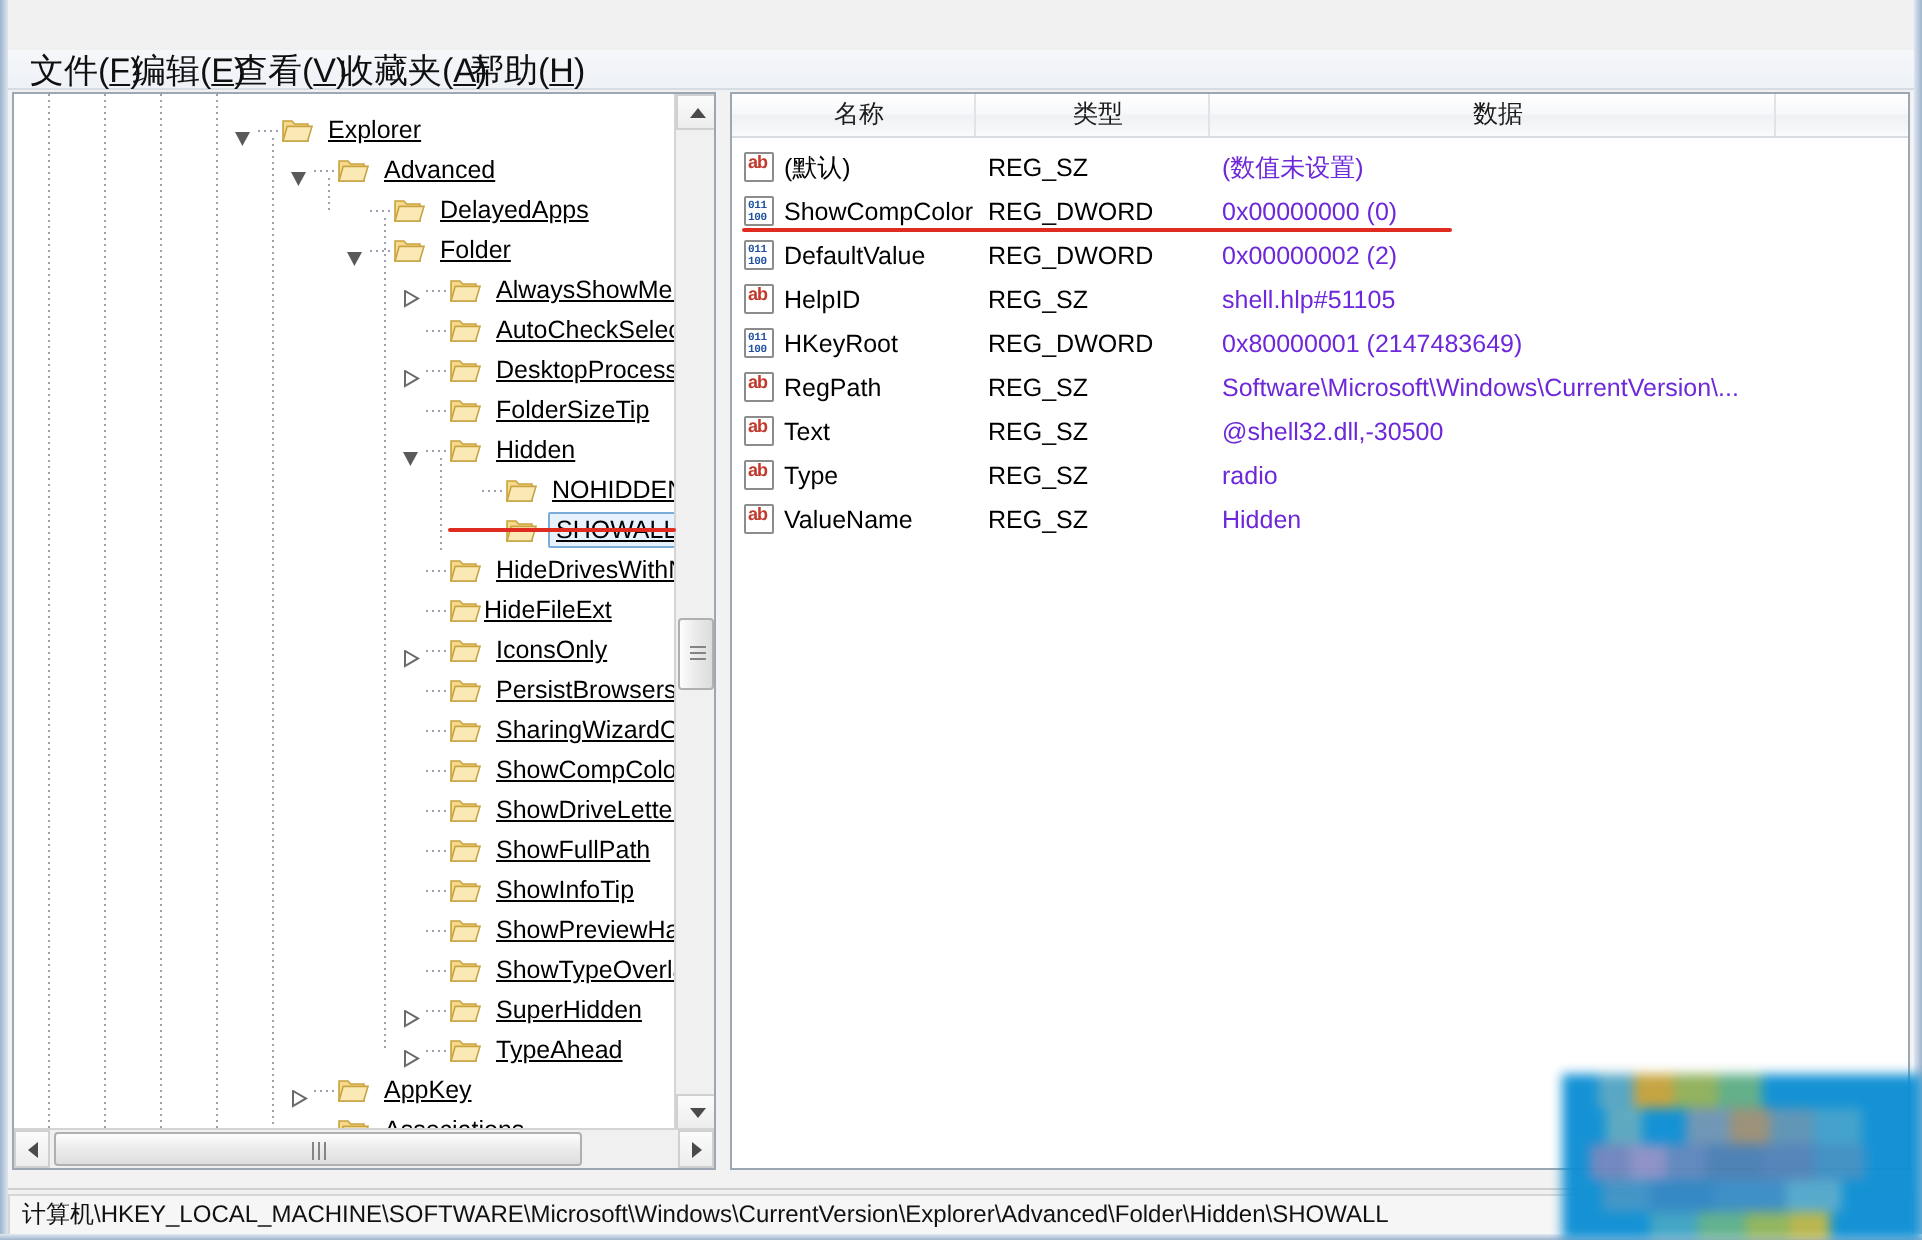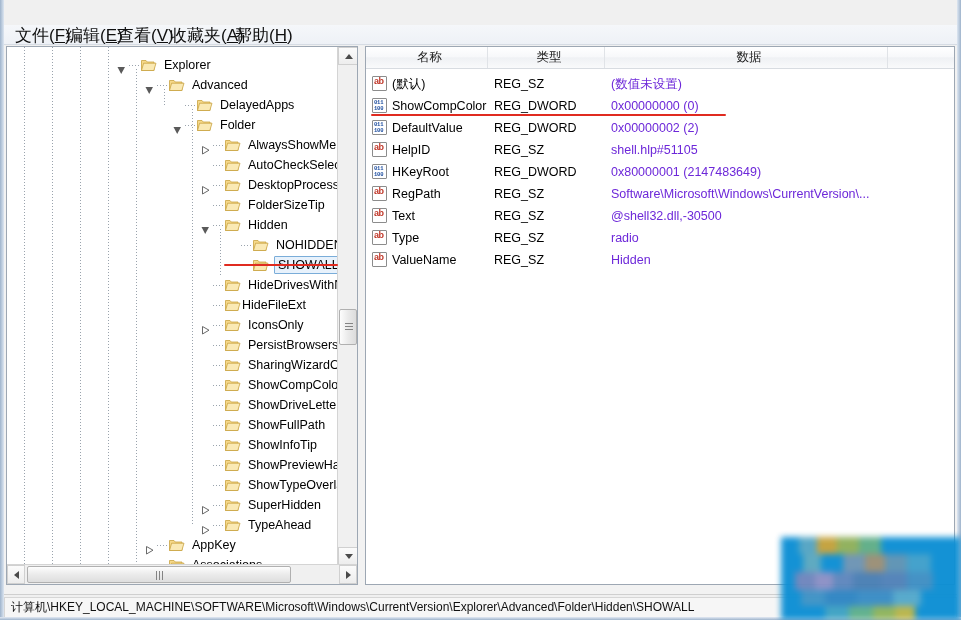--- a/index.html
+++ b/index.html
@@ -147,20 +147,21 @@
   .tnode .tfolder {
     position: absolute; top: 3px;
     width: 16px; height: 14px;
   }
   .tnode .tlabel {
     position: absolute; top: 2px;
     font-size: 12.5px;
     color: #000000;
     line-height: 16px;
     padding: 0 2px;
+    text-decoration: underline;
   }
   .tnode.sel .tlabel {
     background: #e8f2fc;
     border: 1px solid #7aadd9;
     padding: 0 3px;
     top: 1px;
     border-radius: 1px;
   }
   
   .guide {

